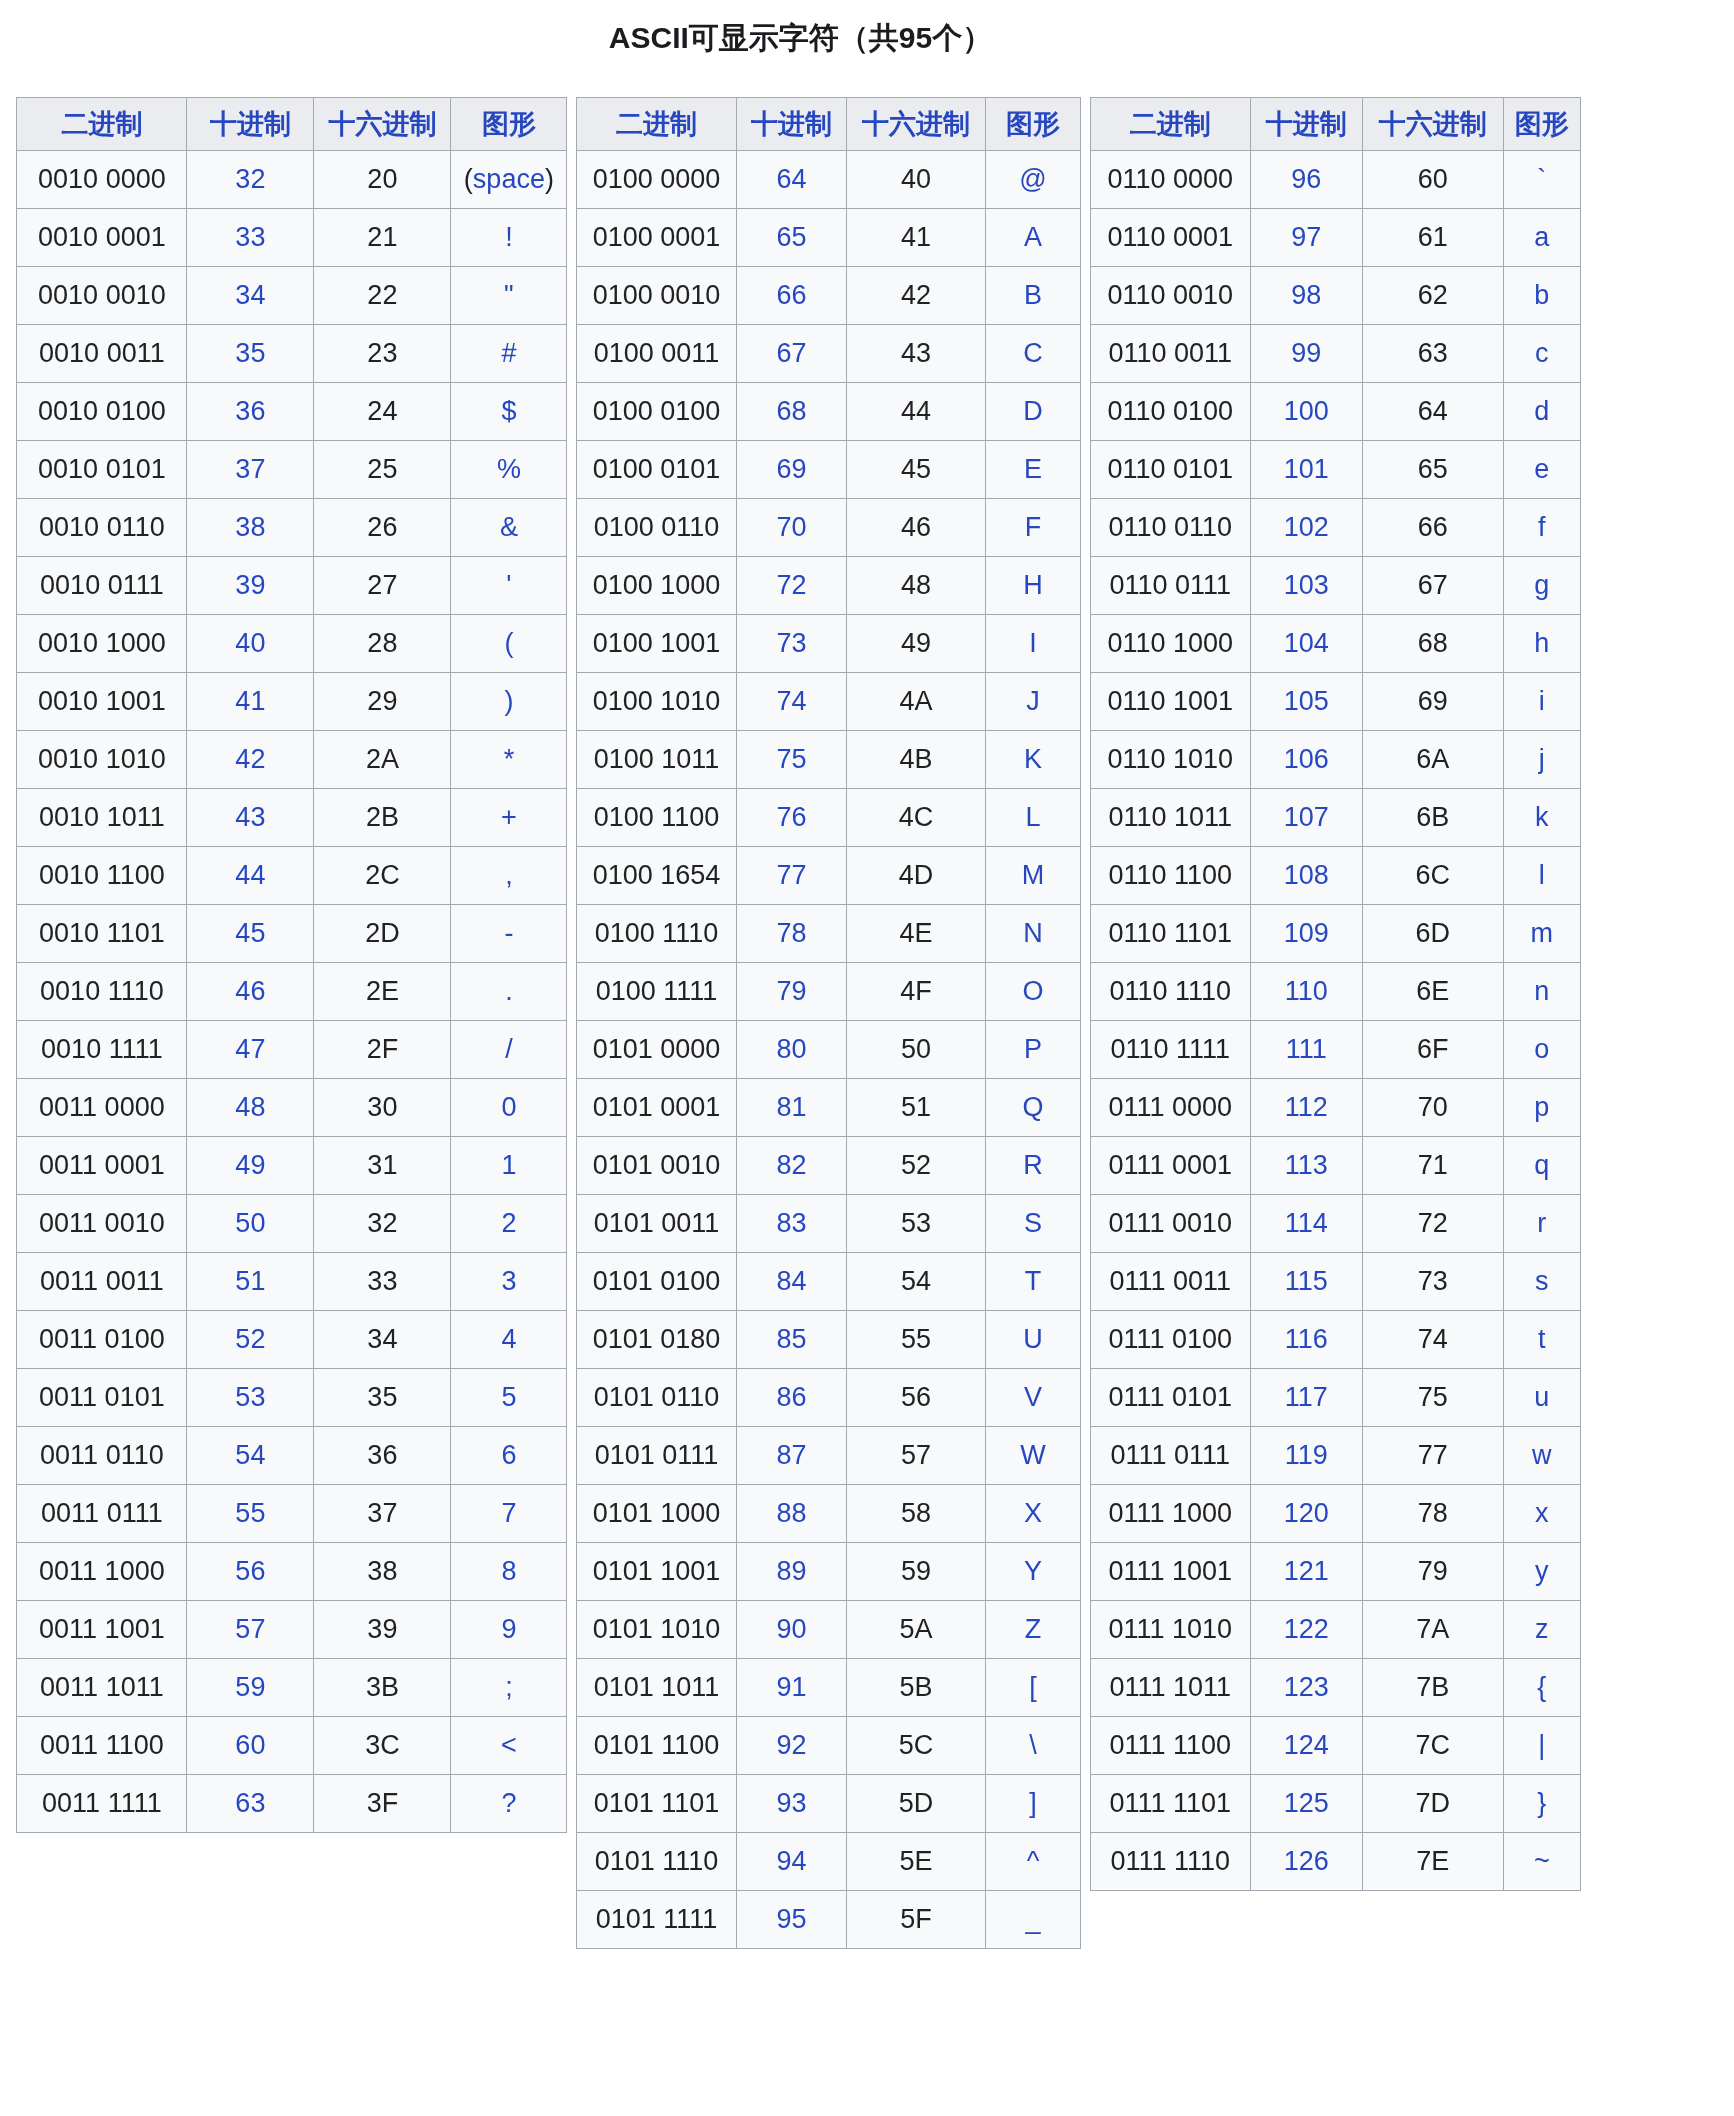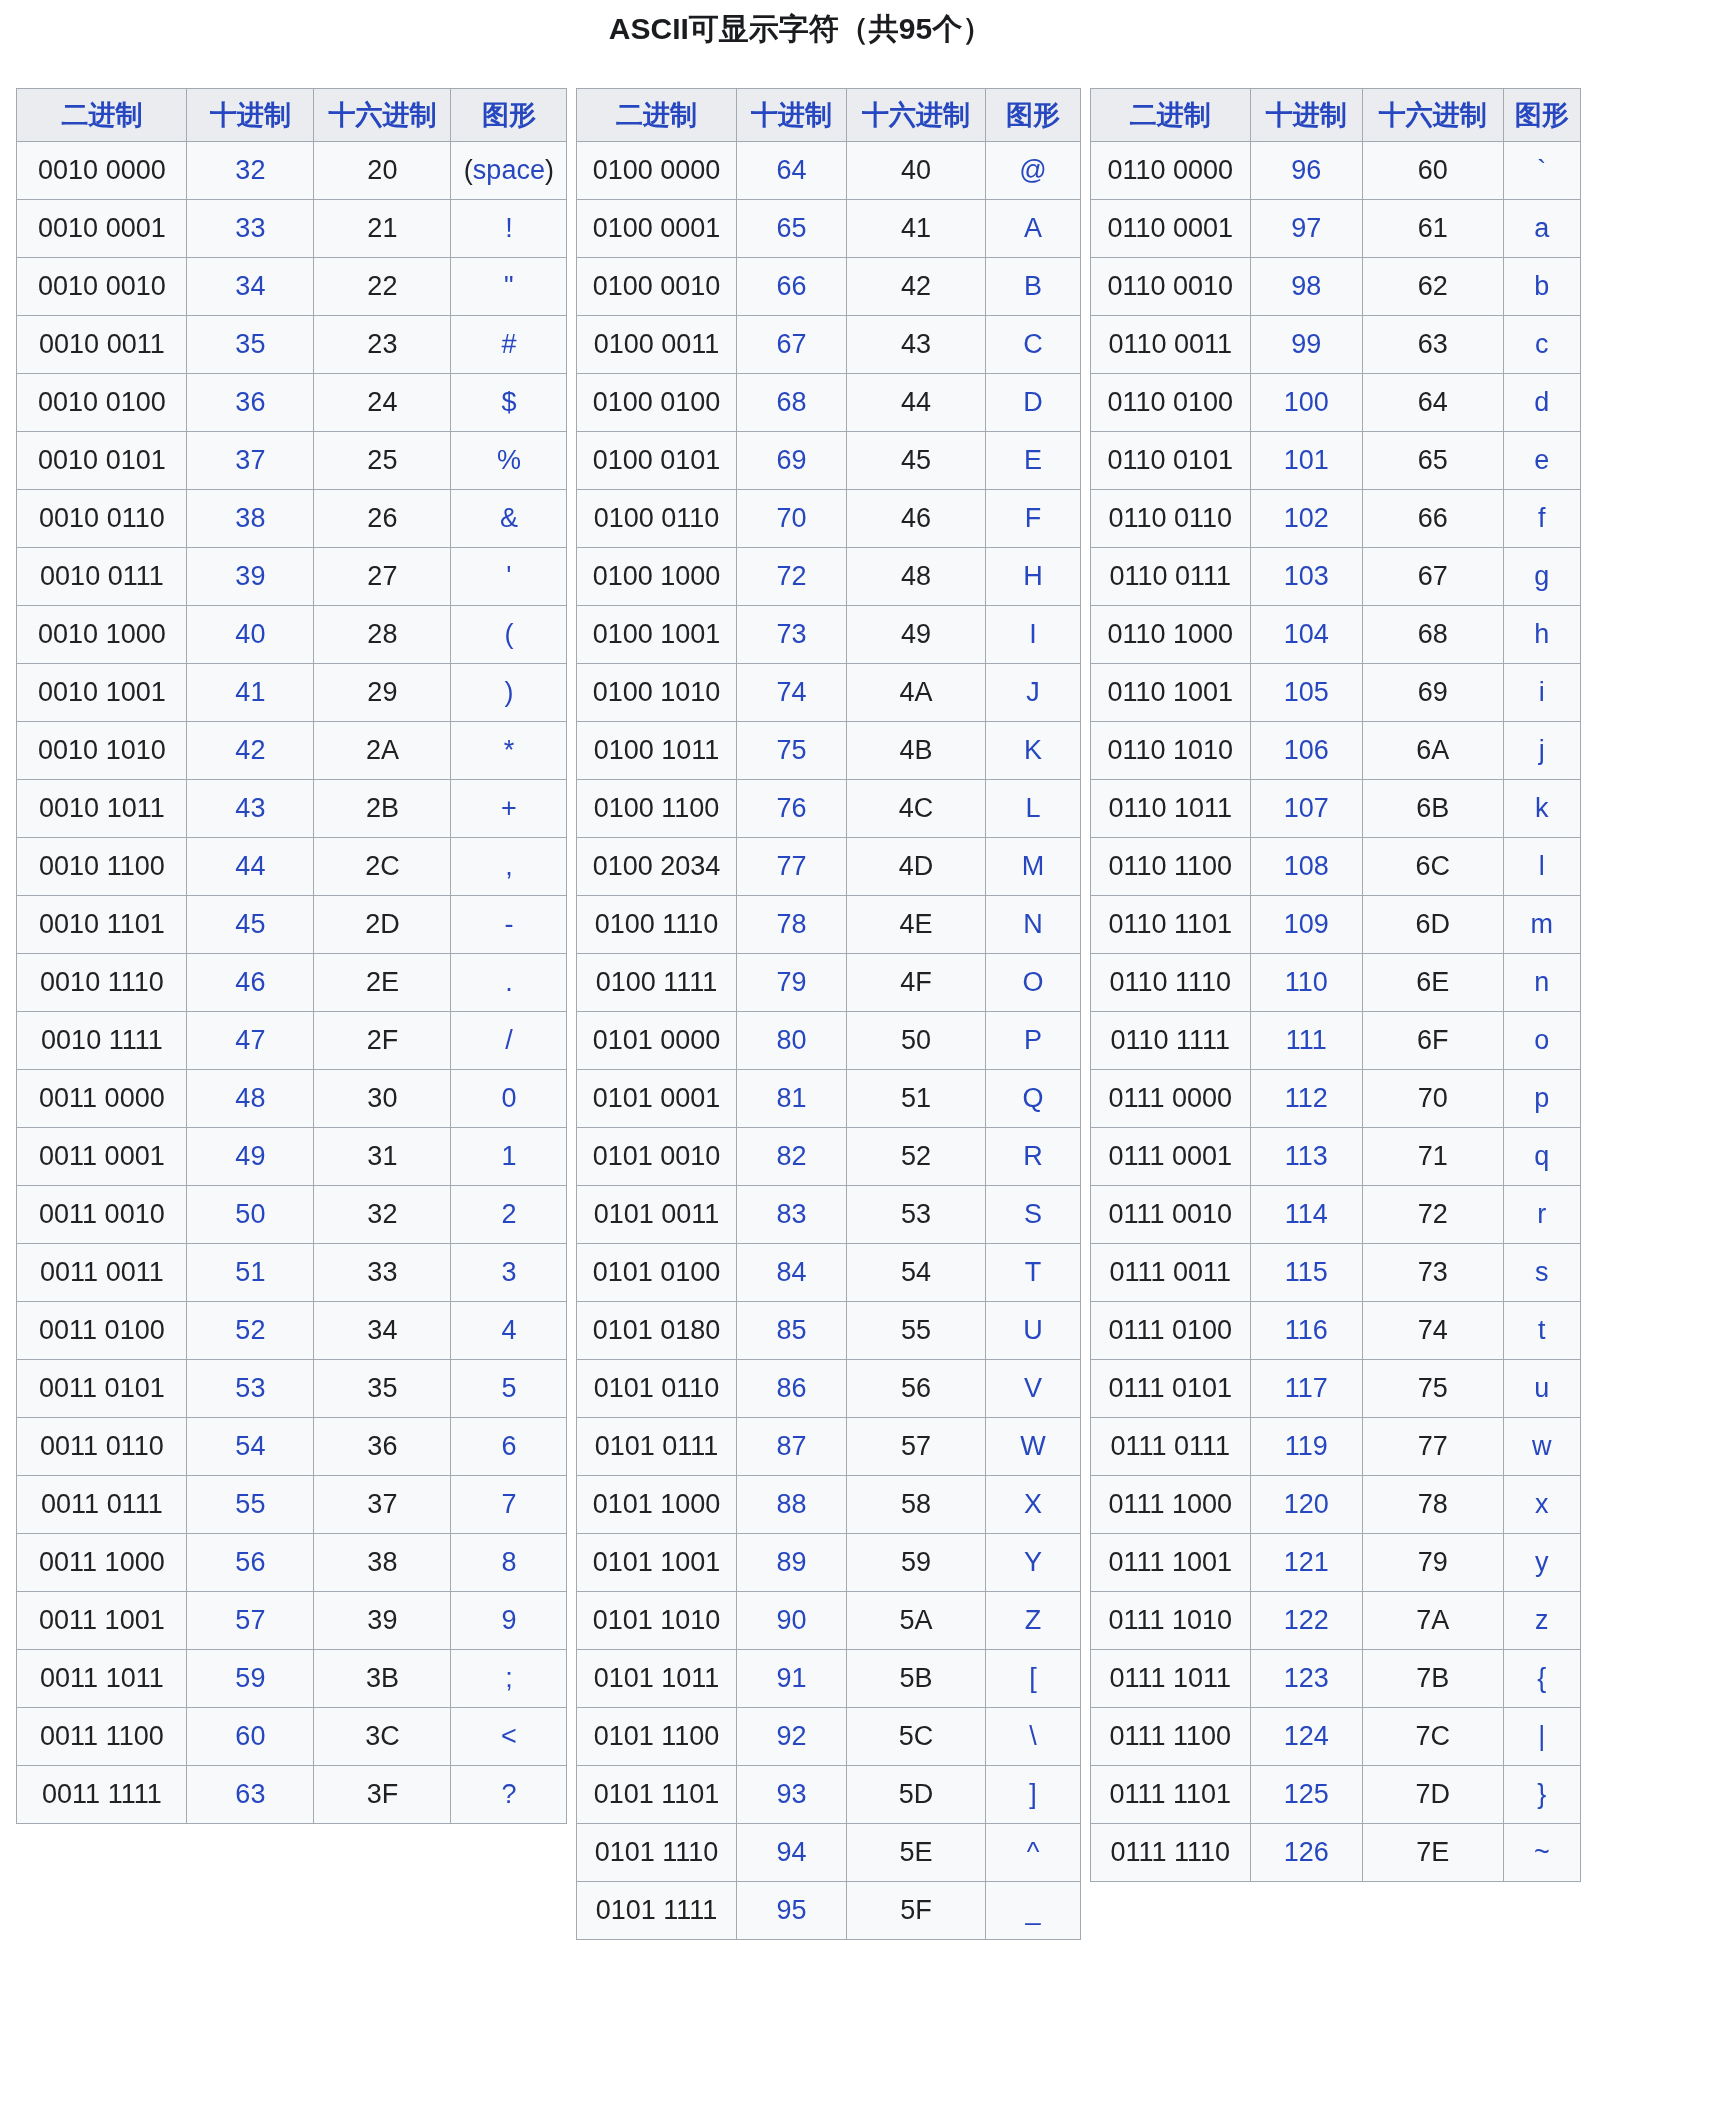--- a/index.html
+++ b/index.html
@@ -4,21 +4,21 @@
 <style>
   html, body {
     margin: 0;
     padding: 0;
     background: #ffffff;
     font-family: "Liberation Sans", "DejaVu Sans", sans-serif;
     color: #202122;
   }
   body { width: 1734px; height: 2116px; overflow: hidden; }
 
-  .page { padding-top: 11px; }
+  .page { padding-top: 20px; }
 
   .page-title {
     width: 1601px;
     text-align: center;
     font-size: 30px;
     font-weight: 700;
     color: #1a1c1f;
     margin: 0;
     line-height: 35px;
   }
@@ -337,21 +337,21 @@
             <td class="hex">4B</td>
             <td class="glyph"><span class="link">K</span></td>
           </tr>
           <tr>
             <td class="bin">0100 1100</td>
             <td class="dec"><span class="link">76</span></td>
             <td class="hex">4C</td>
             <td class="glyph"><span class="link">L</span></td>
           </tr>
           <tr>
-            <td class="bin">0100 2034</td>
+            <td class="bin">0100 1654</td>
             <td class="dec"><span class="link">77</span></td>
             <td class="hex">4D</td>
             <td class="glyph"><span class="link">M</span></td>
           </tr>
           <tr>
             <td class="bin">0100 1110</td>
             <td class="dec"><span class="link">78</span></td>
             <td class="hex">4E</td>
             <td class="glyph"><span class="link">N</span></td>
           </tr>

